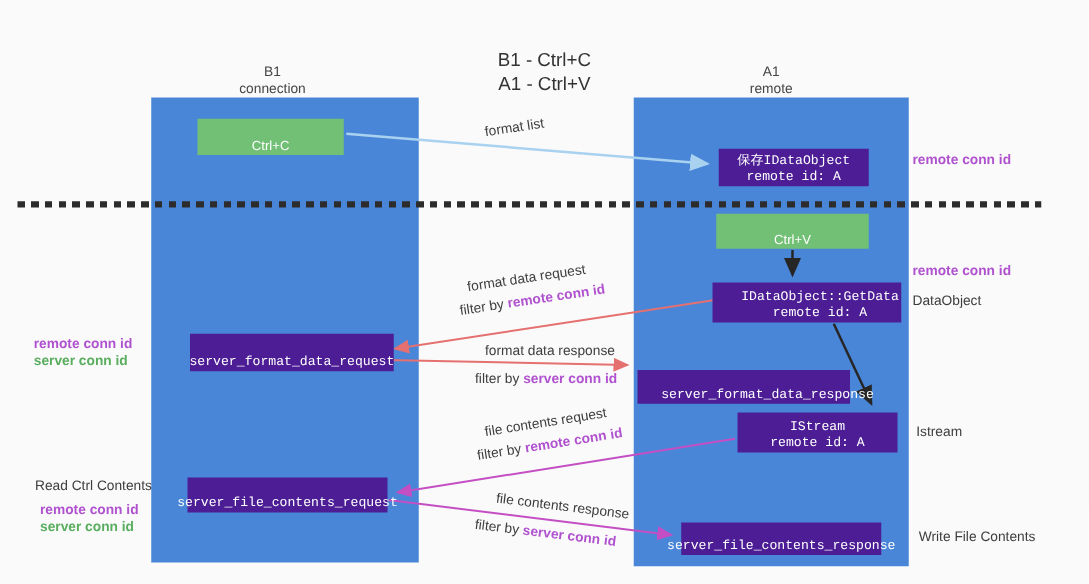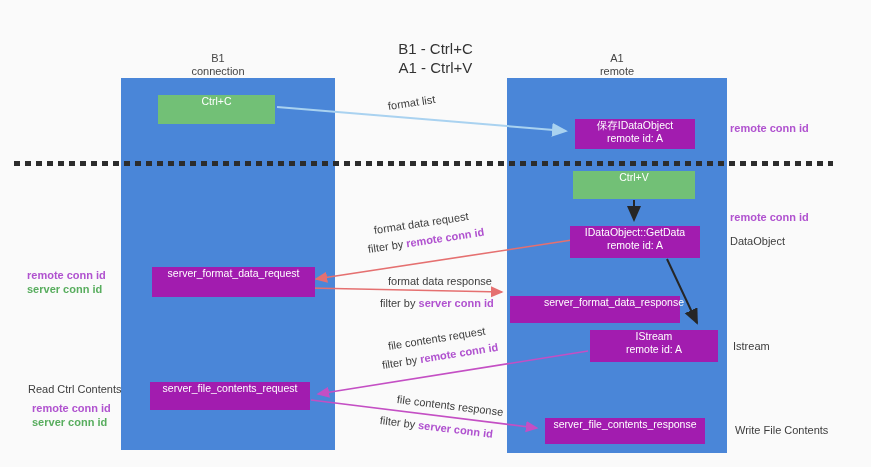--- a/index.html
+++ b/index.html
@@ -4,24 +4,24 @@
 <style>
   html,body{margin:0;padding:0;}
   body{font-family:"Liberation Sans", sans-serif;}
   #stage{position:relative;width:871px;height:467px;background:#fafafa;overflow:hidden;}
 
   .title{position:absolute;left:0;right:0;top:7px;text-align:center;color:#333;
          font-size:15px;line-height:19px;margin-top:32px;}
   .colhead{position:absolute;text-align:center;color:#454545;font-size:11px;line-height:13px;width:120px;}
   .col{position:absolute;background:#4a86d8;}
 
-  .box{position:absolute;display:flex;flex-direction:column;align-items:center;justify-content:flex-start;
+  .box{position:absolute;display:flex;flex-direction:column;align-items:center;justify-content:flex-end;
        color:#fff;text-align:center;font-size:10.5px;line-height:13px;}
   .green{background:#72c076;}
-  .orange{background:#a21caf;}
+  .orange{background:#4c1d95;font-family:Liberation Mono, monospace;}
 
   .lbl{position:absolute;font-size:11px;color:#3d3d3d;white-space:nowrap;}
   .rot-up{transform:rotate(-8.5deg);transform-origin:left center;}
   .rot-up9{transform:rotate(-9deg);transform-origin:left center;}
   .rot-dn7{transform:rotate(7deg);transform-origin:left center;}
   .purple{color:#b052cf;font-weight:bold;}
   .greentx{color:#58ad5e;font-weight:bold;}
   .black{color:#3d3d3d;font-weight:normal;}
 
   .dashline{position:absolute;left:14px;top:161px;width:819px;height:5px;
@@ -83,21 +83,21 @@
 
   <div class="box orange" style="left:575px;top:119px;width:120px;height:30px;">
     <span>保存IDataObject</span>
     <span>remote id: A</span>
   </div>
 
   <div class="box green" style="left:573px;top:171px;width:122px;height:28px;">
     <span>Ctrl+V</span>
   </div>
 
-  <div class="box orange" style="left:570px;top:226px;width:130px;height:32px;">
+  <div class="box orange" style="left:570px;top:226px;width:130px;height:32px;padding-left:21px;">
     <span>IDataObject::GetData</span>
     <span>remote id: A</span>
   </div>
 
   <div class="box orange" style="left:152px;top:267px;width:163px;height:30px;">
     <span>server_format_data_request</span>
   </div>
 
   <div class="box orange" style="left:510px;top:296px;width:132px;height:27px;padding-left:38px;">
     <span>server_format_data_response</span>

